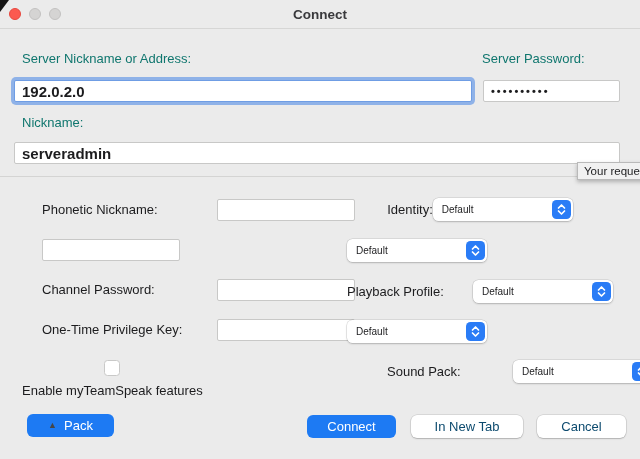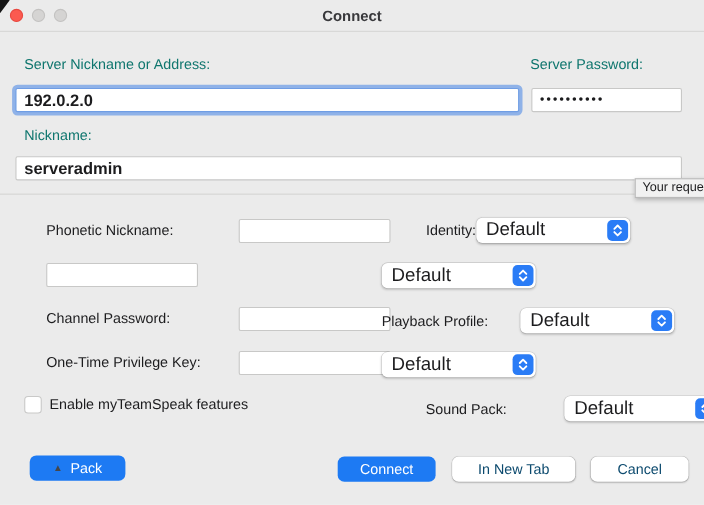--- a/index.html
+++ b/index.html
@@ -30,30 +30,30 @@
   .divider{position:absolute;top:176px;left:0;width:640px;height:1px;background:#d4d4d3;}
   
   .tooltip{position:absolute;top:162px;left:577px;background:#f1f1f1;border:1px solid #b9b9b9;
            box-shadow:0 2px 4px rgba(0,0,0,.25);font-size:11.5px;padding:2px 6px;
            white-space:nowrap;color:#1c1c1e;z-index:4;}
   
   .lrow{position:absolute;left:22px;width:313px;height:23px;display:flex;align-items:center;
         justify-content:space-between;margin-left:20px;}
   .lrow .tfield{width:138px;height:22px;flex:0 0 auto;}
   .lrow1{top:198px;}.lrow2{top:238px;}.lrow3{top:278px;}.lrow4{top:318px;}
-  .cbrow{position:absolute;left:22px;top:360px;height:20px;display:flex;align-items:flex-start;gap:7px;}
+  .cbrow{position:absolute;left:22px;top:360px;height:20px;display:flex;align-items:center;gap:7px;flex-direction:column;}
   .cbox{width:16px;height:16px;background:#fff;border:1px solid #c9c9c8;border-radius:3.5px;
         box-sizing:border-box;flex:0 0 auto;}
   
   .rrow{position:absolute;left:347px;width:266px;height:24px;display:flex;align-items:center;
         justify-content:space-between;}
   .rrow1{top:197px;justify-content:center;}.rrow2{top:238px;}.rrow3{top:279px;}.rrow4{top:319px;}.rrow5{top:359px;margin-left:40px;}
   .popup{width:140px;height:23px;background:#fff;border-radius:5.5px;position:relative;
          box-shadow:0 0 0 0.5px rgba(0,0,0,.14),0 1px 2px rgba(0,0,0,.18);
-         display:flex;align-items:center;padding-left:9px;box-sizing:border-box;font-size:17px;
+         display:flex;align-items:center;padding-left:9px;box-sizing:border-box;font-size:10px;
          flex:0 0 auto;cursor:default;}
   .stepper{position:absolute;right:2px;top:2px;width:19px;height:19px;background:#2a7cf6;
            border-radius:4.5px;display:flex;align-items:center;justify-content:center;}
   
   .btn{position:absolute;height:23px;border:none;border-radius:6px;
        font-family:"Liberation Sans","DejaVu Sans",sans-serif;font-size:13px;
        display:flex;align-items:center;justify-content:center;padding:0;cursor:default;}
   .btn-blue{background:#1d7af3;color:#fff;}
   .btn-white{background:#fff;color:#0c4a6e;
              box-shadow:0 0 0 0.5px rgba(0,0,0,.16),0 1px 1.5px rgba(0,0,0,.18);}

